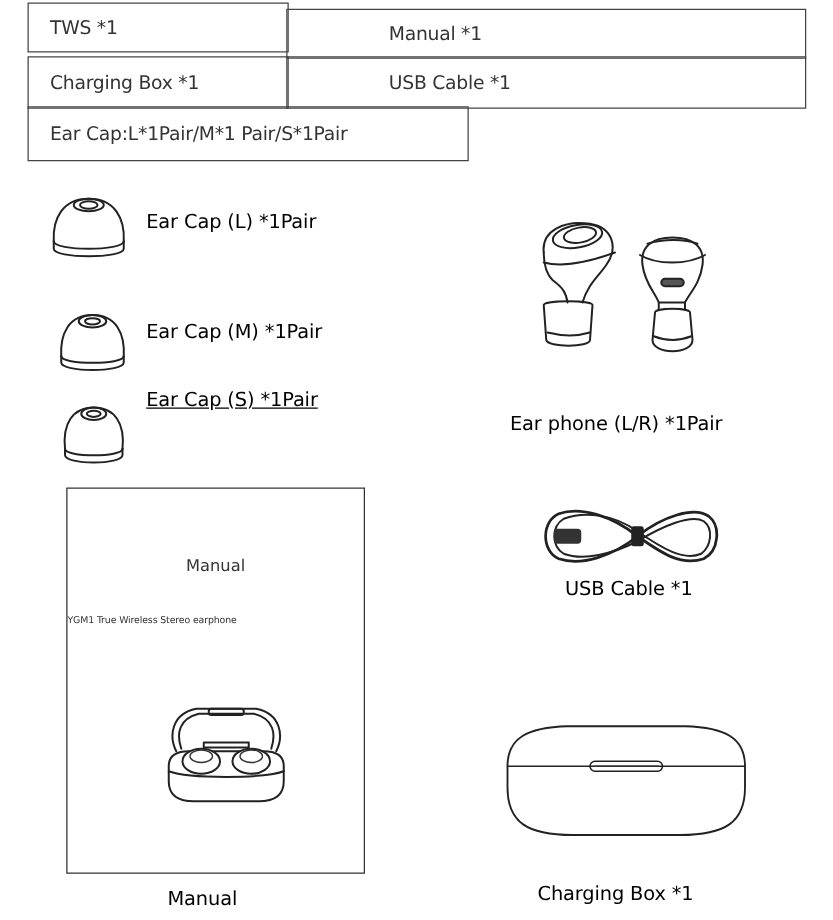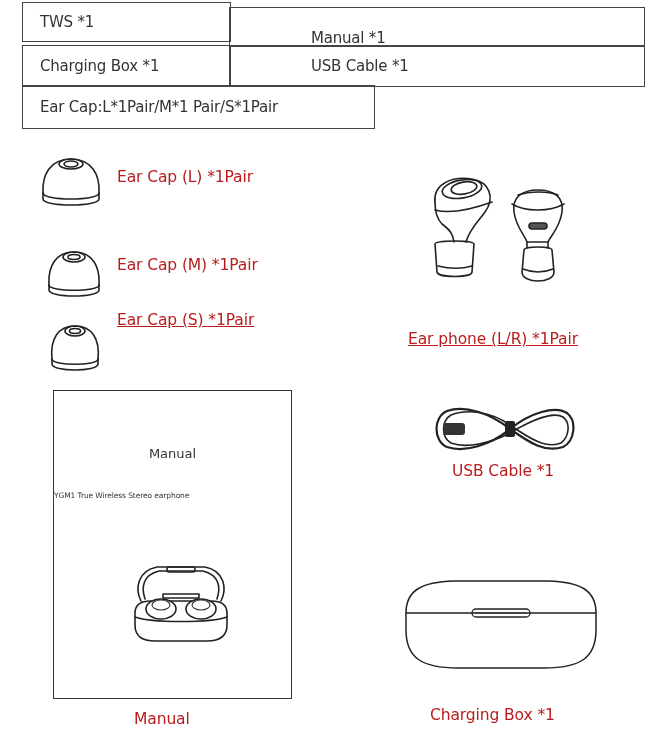--- a/index.html
+++ b/index.html
@@ -1,37 +1,37 @@
 <!DOCTYPE html>
 <html><head>
   <meta charset="utf-8">
   <style>
     html, body { margin: 0; padding: 0; background: #ffffff; }
     body { width: 666px; height: 736px; position: relative; overflow: hidden;
            font-family: "DejaVu Sans", "Liberation Sans", sans-serif; color: #333; }
     .cell { position: absolute; box-sizing: border-box; border: 1.5px solid #444;
             font-size: 15px; line-height: 1; padding-left: 17px; display: flex; align-items: center;
             color: #333; letter-spacing: -0.2px; }
-    .lbl { position: absolute; font-size: 15.5px; color: #b91c1c; white-space: nowrap; letter-spacing: -0.1px; }
+    .lbl { position: absolute; font-size: 15.5px; color: #000000; white-space: nowrap; letter-spacing: -0.1px; }
     svg { position: absolute; overflow: visible; }
     .stroke { fill: none; stroke: #222; stroke-width: 1.6; stroke-linecap: round; stroke-linejoin: round; }
     .thin { fill: none; stroke: #333; stroke-width: 1.1; }
     .manual-box { position: absolute; left: 53px; top: 390px; width: 239px; height: 309px;
                   box-sizing: border-box; border: 1.3px solid #333; }
     .manual-title { position: absolute; left: 0; right: 0; top: 55px; text-align: center; font-size: 13px; color: #333; }
     .manual-sub { position: absolute; left: 0; right: 0; top: 100px; font-size: 7.5px; color: #333; letter-spacing: -0.1px; }
   </style>
 </head>
 <body>
 
 <div>
   <div class="cell" style="left:22px; top:2px; width:209px; height:40px;">
     <span>TWS *1</span>
   </div>
-  <div class="cell" style="left:229px; top:7px; width:416px; height:40px; padding-left:81px;align-items:flex-end;">
+  <div class="cell" style="left:229px; top:7px; width:416px; height:40px; padding-left:81px;">
     <span>Manual *1</span>
   </div>
   <div class="cell" style="left:22px; top:45px; width:209px; height:42px;">
     <span>Charging  Box *1</span>
   </div>
   <div class="cell" style="left:229px; top:45px; width:416px; height:42px; padding-left:81px;">
     <span>USB Cable *1</span>
   </div>
   <div class="cell" style="left:22px; top:85px; width:353px; height:44px;">
     <span>Ear Cap:L*1Pair/M*1 Pair/S*1Pair</span>
@@ -76,21 +76,21 @@
   <path class="stroke" d="M8 94 C20 97 32 97 42 94"></path>
 
   <path class="stroke" d="M84 40 C82 25 92 18 108 18 C124 18 134 25 132 40 C130 55 122 62 118 70 L97 70 C94 62 86 55 84 40 Z"></path>
   <path class="stroke" d="M82 40 C95 48 120 48 134 40" transform="translate(0,-8)"></path>
   <path class="stroke" d="M88 23 C100 19 118 19 128 23"></path>
   <rect class="stroke" x="99" y="51" width="18" height="6" rx="3" style="fill:#555"></rect>
   <path class="stroke" d="M94 78 C94 74 122 74 122 78 L124 100 C124 112 92 112 92 100 Z"></path>
   <path class="stroke" d="M93 97 C103 101 113 101 123 97"></path>
   <path class="stroke" d="M97 70 L97 76 M118 70 L118 76"></path>
 </svg>
-<span class="lbl" style="left:408px; top:330px;text-decoration:underline;">Ear phone (L/R)  *1Pair</span>
+<span class="lbl" style="left:408px; top:330px;">Ear phone (L/R)  *1Pair</span>
 
 <svg style="left:435px; top:403px;" width="140" height="52" viewBox="0 0 140 52">
   <path class="stroke" d="M75 26 C55 10 30 2 12 8 C-2 14 -2 38 12 44 C30 50 55 42 75 26 C95 10 120 2 132 10 C142 18 140 38 128 44 C110 50 95 40 75 26" style="stroke-width:2.2"></path>
   <path class="stroke" d="M75 22 C55 8 32 6 16 12 C6 18 6 34 16 40 C32 46 55 40 75 30 C95 18 118 8 128 14 C136 20 134 34 126 40 C112 46 95 36 75 22" style="stroke-width:1.6"></path>
   <rect x="70" y="18" width="10" height="16" rx="2" style="fill:#222"></rect>
   <rect x="8" y="20" width="22" height="12" rx="3" style="fill:#333"></rect>
 </svg>
 <span class="lbl" style="left:452px; top:462px;">USB Cable *1</span>
 
 <div class="manual-box">

